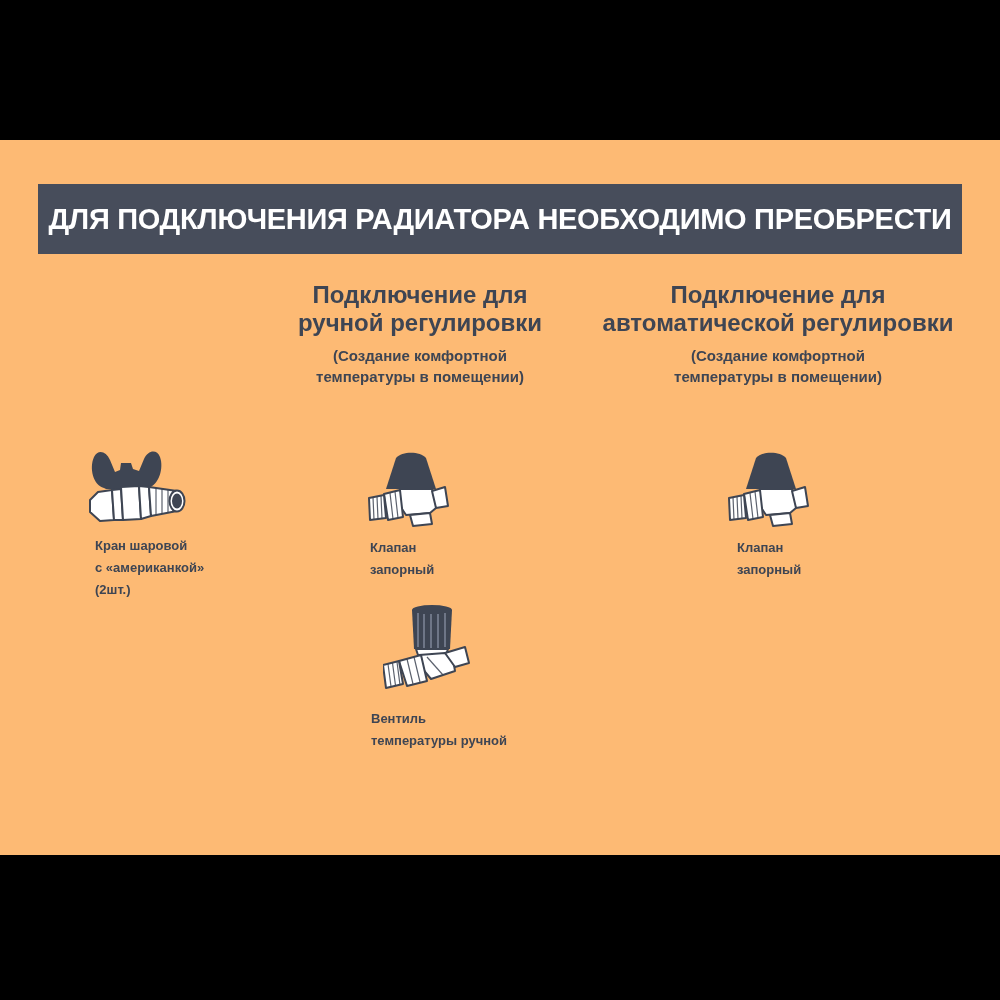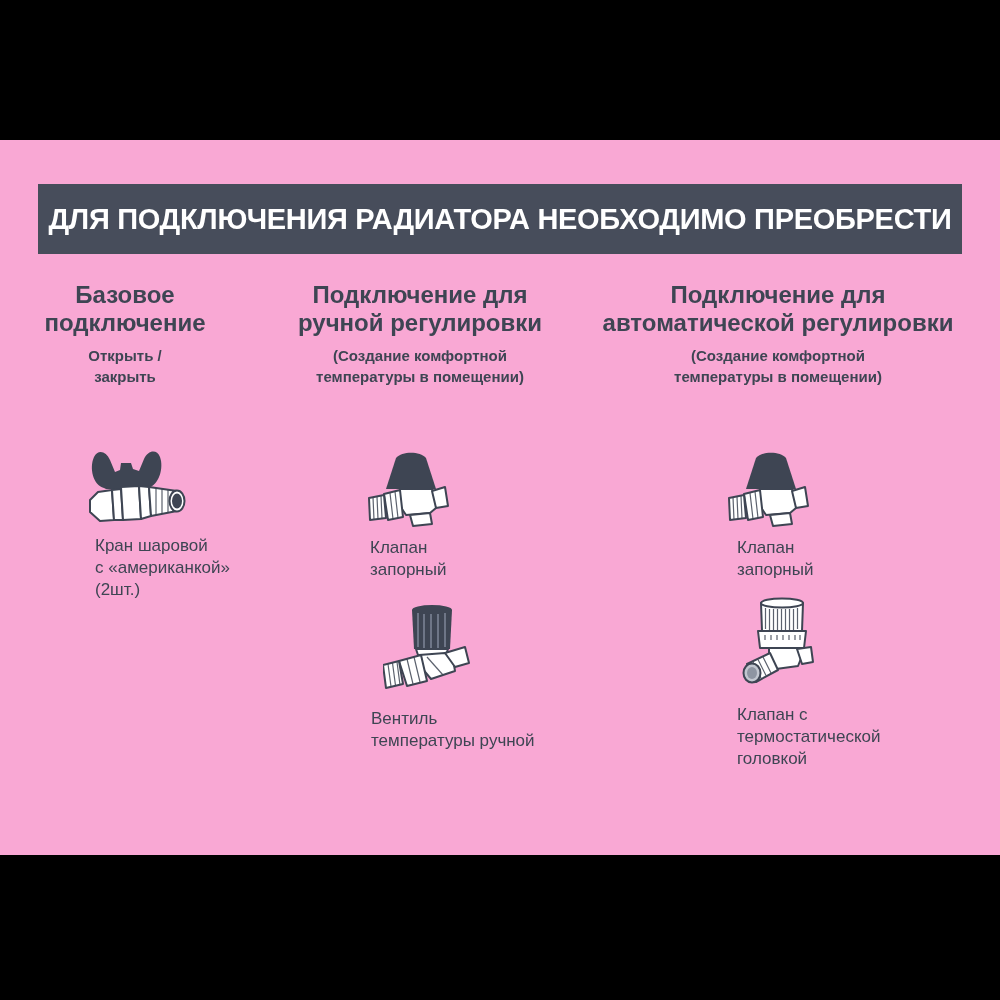--- a/index.html
+++ b/index.html
@@ -1,18 +1,18 @@
 <!DOCTYPE html>
 <html><head>
 <meta charset="utf-8">
 <style>
   html,body{margin:0;padding:0;background:#000;}
   .stage{
     position:relative;width:1000px;height:1000px;margin:0 auto;
-    background:#f9a8d4;overflow:hidden;
+    background:#fdba74;overflow:hidden;
     font-family:"Liberation Sans", sans-serif;
     color:#3e4553;
   }
   .letterbox{position:absolute;left:0;width:1000px;background:#000;}
   .letterbox.top{top:0;height:140px;}
   .letterbox.bottom{top:855px;height:145px;}
 
   .banner{
     position:absolute;left:38px;top:184px;width:924px;height:70px;
     background:#474d5b;display:flex;align-items:center;justify-content:center;
@@ -28,21 +28,21 @@
   }
   .col-sub{
     margin-top:8px;font-size:15px;font-weight:bold;line-height:21px;white-space:pre-line;
   }
   #col1-header{left:25px;top:281px;width:200px;}
   #col2-header{left:290px;top:281px;width:260px;}
   #col3-header{left:588px;top:281px;width:380px;}
 
   .item{position:absolute;}
   .caption{
-    font-size:17px;font-weight:normal;line-height:22px;color:#3e4553;
+    font-size:13px;font-weight:bold;line-height:22px;color:#3e4553;
     white-space:pre-line;margin:0;
   }
   #item-1-1{left:88px;top:443px;width:160px;}
   #item-1-1 .caption{margin:8px 0 0 7px;}
   #item-2-1{left:368px;top:448px;width:160px;}
   #item-2-1 .caption{margin:5px 0 0 2px;}
   #item-2-2{left:371px;top:601px;width:170px;}
   #item-2-2 svg{margin-left:12px;}
   #item-2-2 .caption{margin:14px 0 0 0;}
   #item-3-1{left:728px;top:448px;width:160px;}
@@ -61,26 +61,20 @@
 
 <div class="stage">
 
   <div class="letterbox top"></div>
   <div class="letterbox bottom"></div>
 
   <div class="banner">
     <span class="banner-title">ДЛЯ ПОДКЛЮЧЕНИЯ РАДИАТОРА НЕОБХОДИМО ПРЕОБРЕСТИ</span>
   </div>
 
-  <div class="col-header" id="col1-header">
-    <div class="col-title">Базовое
-подключение</div>
-    <div class="col-sub">Открыть /
-закрыть</div>
-  </div>
   <div class="col-header" id="col2-header">
     <div class="col-title">Подключение для
 ручной регулировки</div>
     <div class="col-sub">(Создание комфортной
 температуры в помещении)</div>
   </div>
   <div class="col-header" id="col3-header">
     <div class="col-title">Подключение для
 автоматической регулировки</div>
     <div class="col-sub">(Создание комфортной
@@ -146,32 +140,14 @@
       <path class="line-art" d="M42 67 L62 65 L64 76 L45 78 Z"></path>
       <path class="line-art" d="M16 46 L32 42 L35 69 L20 72 Z"></path>
       <path class="thin" d="M22 45 L25 71 M27 43.5 L30 70"></path>
       <path class="line-art" d="M1 50 L16 47 L18 70 L2 72 Z"></path>
       <path class="thin" d="M5 49.4 L6 71.6 M9 48.7 L10 71 M13 48 L14 70.5"></path>
     </svg>
     <p class="caption">Клапан
 запорный</p>
   </div>
 
-  <div class="item" id="item-3-2">
-    <svg width="86" height="96" viewBox="0 0 86 96">
-      <path class="line-art" d="M22 7 L64 7 L63 35 L23 35 Z"></path>
-      <ellipse class="line-art" cx="43" cy="7" rx="21" ry="4.5"></ellipse>
-      <path class="thin" d="M26.5 12 L26.5 33 M30.5 13 L30.5 34 M34.5 13 L34.5 34 M38.5 13 L38.5 34 M42.5 13 L42.5 34 M46.5 13 L46.5 34 M50.5 13 L50.5 34 M54.5 13 L54.5 34 M58.5 12 L58.5 33"></path>
-      <path class="line-art" d="M19 35 L67 35 L65 52 L21 52 Z"></path>
-      <path class="thin" d="M26 39 L26 44 M32 39 L32 44 M38 39 L38 44 M44 39 L44 44 M50 39 L50 44 M56 39 L56 44 M61 39 L61 44"></path>
-      <path class="line-art" d="M30 52 L58 52 L63 60 L59 70 L37 73 L30 62 Z"></path>
-      <path class="line-art" d="M58 53 L72 51 L74 66 L63 68 Z"></path>
-      <path class="line-art" d="M8 68 L31 57 L39 74 L17 86 Z"></path>
-      <path class="thin" d="M14 66 L22 82 M19 63.5 L27 79.5 M24 61 L32 77"></path>
-      <ellipse cx="13" cy="77" rx="8.5" ry="9.5" fill="#c2c7d0" stroke="#3e4553" stroke-width="2"></ellipse>
-      <ellipse cx="13" cy="77" rx="5" ry="6" fill="#8e95a2" stroke="none"></ellipse>
-    </svg>
-    <p class="caption">Клапан с
-термостатической
-головкой</p>
-  </div>
 
 </div>
 
 </body></html>

